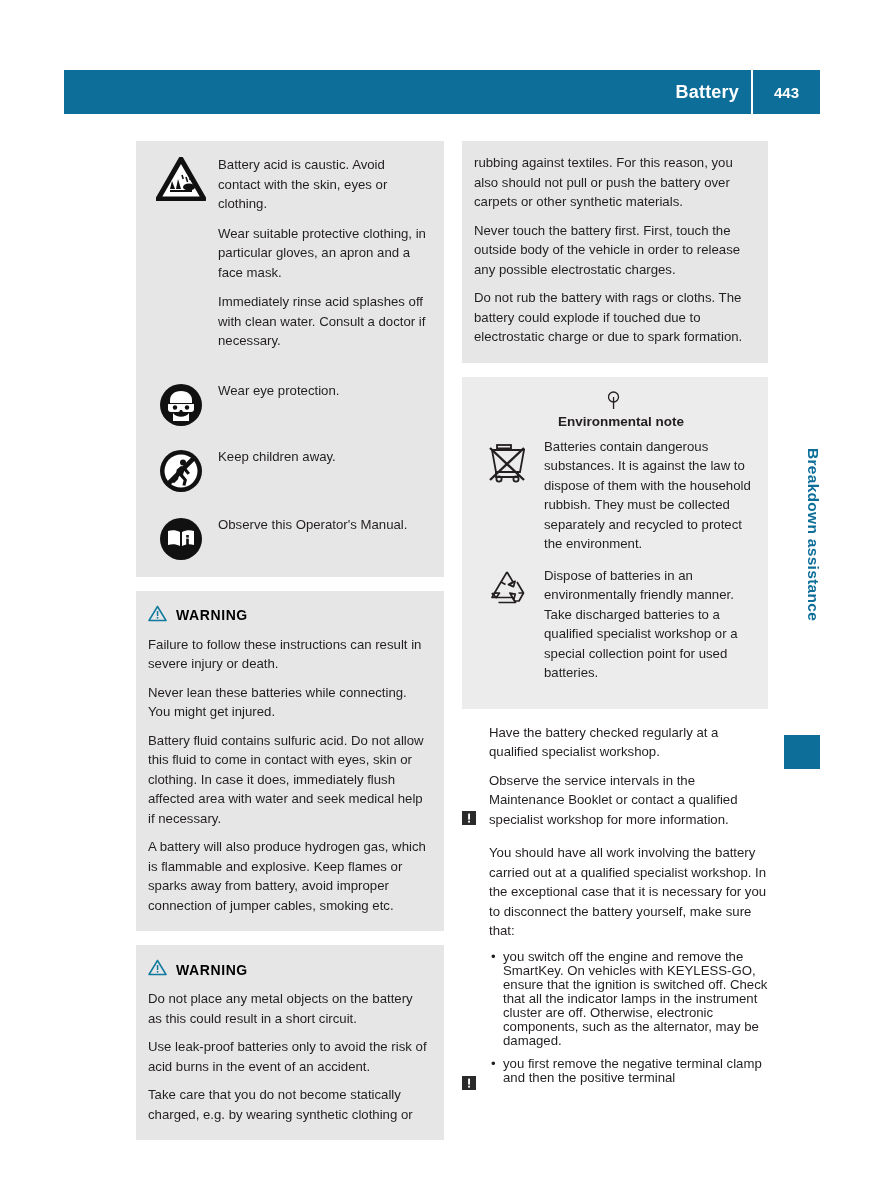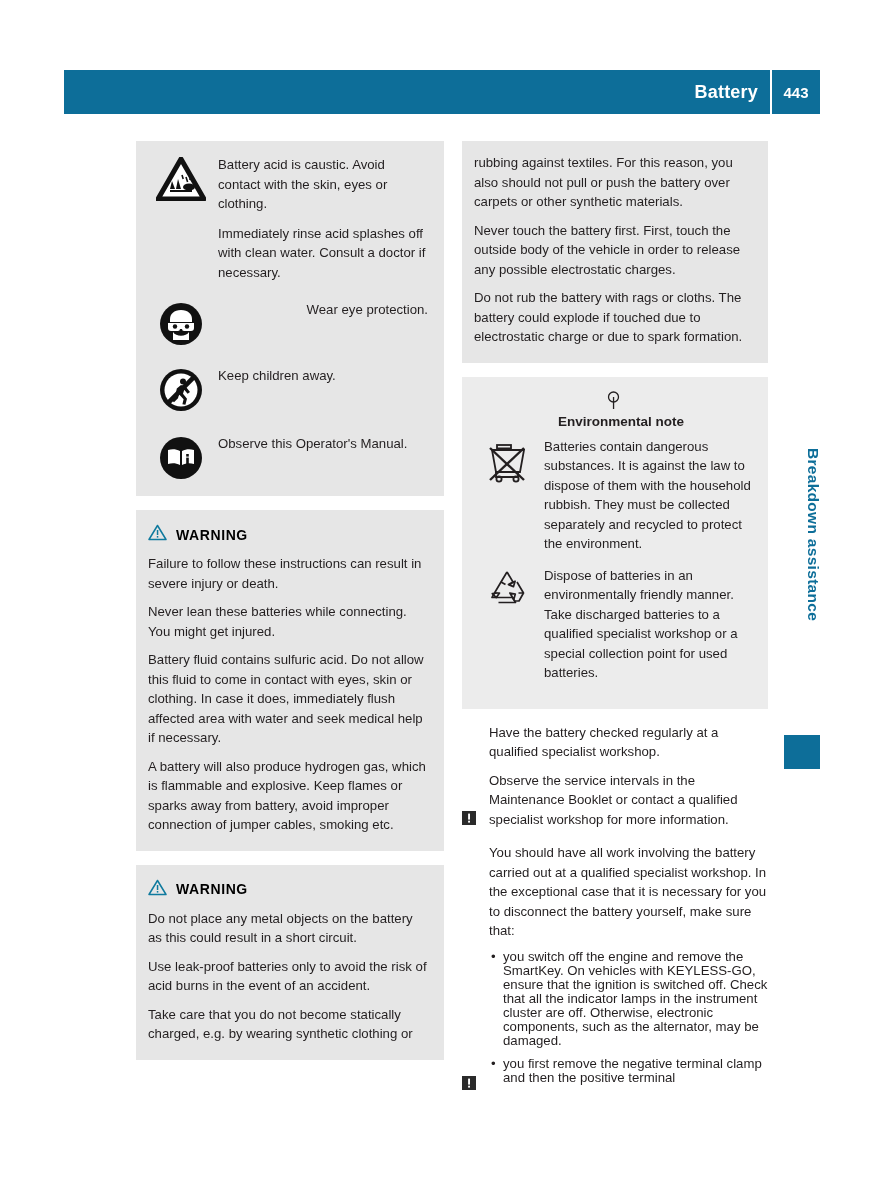--- a/index.html
+++ b/index.html
@@ -39,21 +39,21 @@
   }
   .header-sep {
     width: 2px;
     height: 44px;
     background: #ffffff;
   }
   .header-page {
     color: #ffffff;
     font-size: 15px;
     font-weight: bold;
-    width: 48px;
+    width: 67px;
     text-align: center;
   }
 
   
   .col-left {
     position: absolute;
     left: 136px;
     top: 141px;
     width: 308px;
   }
@@ -211,25 +211,26 @@
           <polygon points="25,2 48,42 2,42" fill="#ffffff" stroke="#111111" stroke-width="5" stroke-linejoin="round"></polygon>
           <path d="M14 33 h22 v2 h-22 z" fill="#111111"></path>
           <path d="M16 24 l3 8 h-5 z" fill="#111111"></path>
           <path d="M22 22 l3 10 h-5 z" fill="#111111"></path>
           <ellipse cx="33" cy="30" rx="6" ry="3.6" fill="#111111"></ellipse>
           <path d="M30 20 l1.6 5 M26 18 l1.2 4 M35 19 l-1.2 4" stroke="#111111" stroke-width="1.6" fill="none"></path>
         </svg>
       </div>
       <div class="sym-text">
         <p>Battery acid is caustic. Avoid contact with the skin, eyes or clothing.</p>
+        <p>Wear suitable protective clothing, in particular gloves, an apron and a face mask.</p>
         <p>Immediately rinse acid splashes off with clean water. Consult a doctor if necessary.</p>
       </div>
     </div>
 
-    <div class="sym-row" style="margin-top:8px;text-align:right;">
+    <div class="sym-row" style="margin-top:20px;">
       <div class="sym-icon">
         <svg width="44" height="44" viewBox="0 0 44 44">
           <circle cx="22" cy="22" r="21" fill="#111111"></circle>
           <path d="M22 8 c-7 0 -11 4 -11 9 v3 h22 v-3 c0 -5 -4 -9 -11 -9 z" fill="#ffffff"></path>
           <path d="M9 21 h26 v5 a3 3 0 0 1 -3 3 h-7 a2 2 0 0 1 -2 -2 h-2 a2 2 0 0 1 -2 2 h-7 a3 3 0 0 1 -3 -3 z" fill="#ffffff"></path>
           <circle cx="16" cy="24.5" r="2.2" fill="#111111"></circle>
           <circle cx="28" cy="24.5" r="2.2" fill="#111111"></circle>
           <path d="M14 30 c3 5 13 5 16 0 v8 h-16 z" fill="#ffffff"></path>
         </svg>
       </div>

